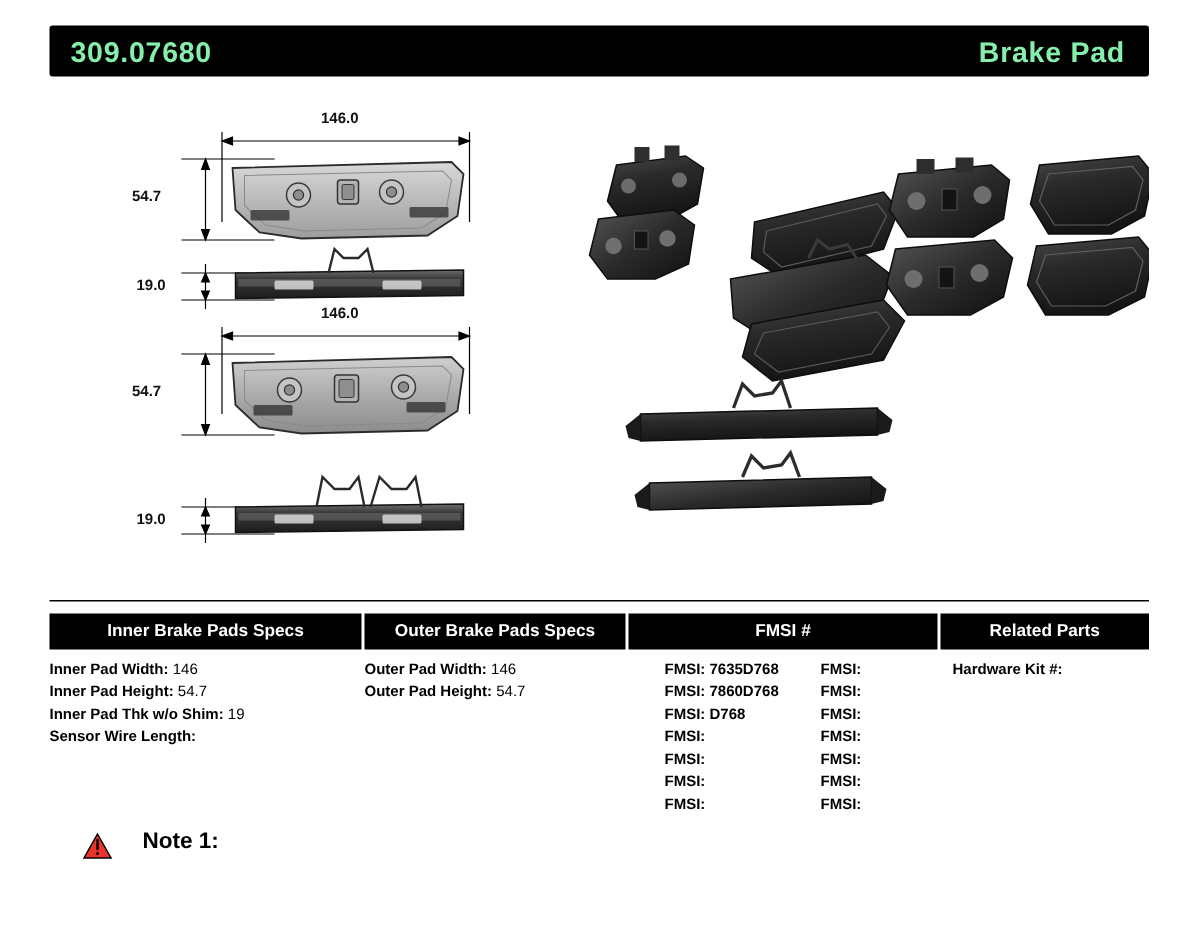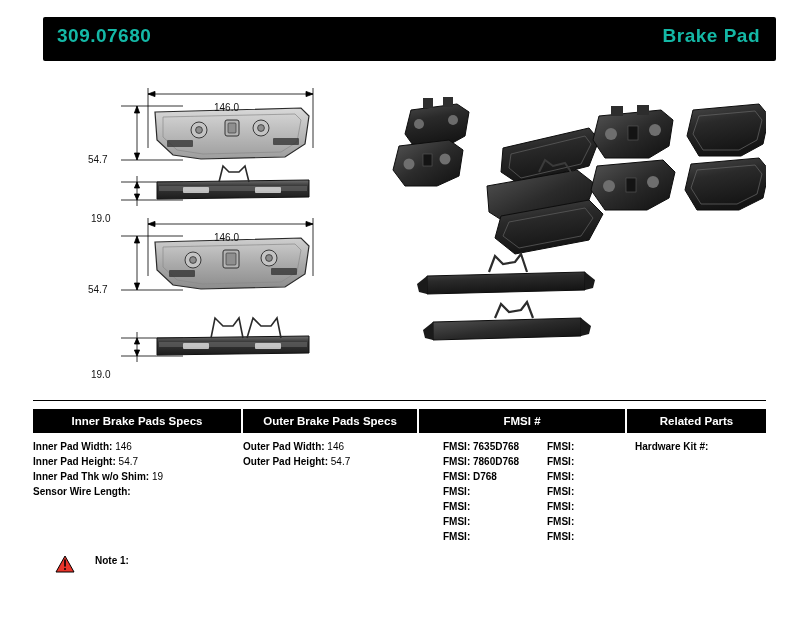--- a/index.html
+++ b/index.html
@@ -17,24 +17,24 @@
   }
   .sheet {
     position: absolute;
     left: 0; top: 0;
     width: 800px; height: 619px;
   }
 
   
   .header {
     position: absolute;
-    left: 43px; top: 17px;
-    width: 733px; height: 44px;
+    left: 33px; top: 17px;
+    width: 733px; height: 34px;
     background: #000;
-    color: #14b8a6;
+    color: #86efac;
     border-radius: 2px;
   }
   .header .part-no {
     position: absolute;
     left: 14px; top: 8px;
     font-size: 19px;
     font-weight: bold;
     letter-spacing: 0.5px;
   }
   .header .prod-type {
@@ -49,24 +49,23 @@
   .drawing {
     position: absolute;
     left: 33px; top: 60px;
     width: 733px; height: 335px;
   }
 
   
   .dim {
     position: absolute;
     font-size: 10px;
-    font-weight: normal;
+    font-weight: bold;
     color: #111;
     white-space: nowrap;
-    margin-top: 28px;
   }
 
   
   .specs {
     position: absolute;
     left: 33px; top: 409px;
     width: 733px;
   }
   .spec-col {
     position: absolute;
@@ -121,21 +120,21 @@
     line-height: 15px;
   }
 
   
   .notes {
     position: absolute;
     left: 55px; top: 552px;
     width: 300px;
   }
   .note-line {
-    font-size: 10px;
+    font-size: 15px;
     font-weight: bold;
     line-height: 18px;
     padding-left: 40px;
   }
   .warn-icon {
     position: absolute;
     left: 0; top: 3px;
     width: 20px; height: 18px;
   }
 

